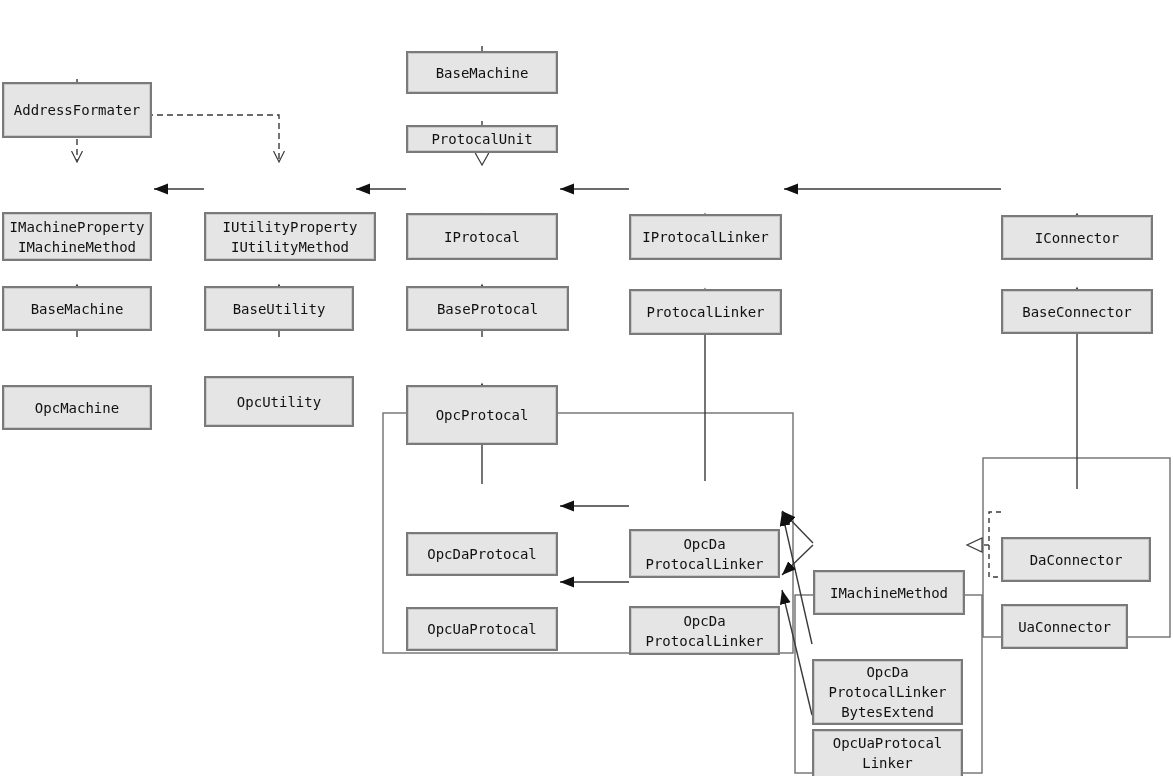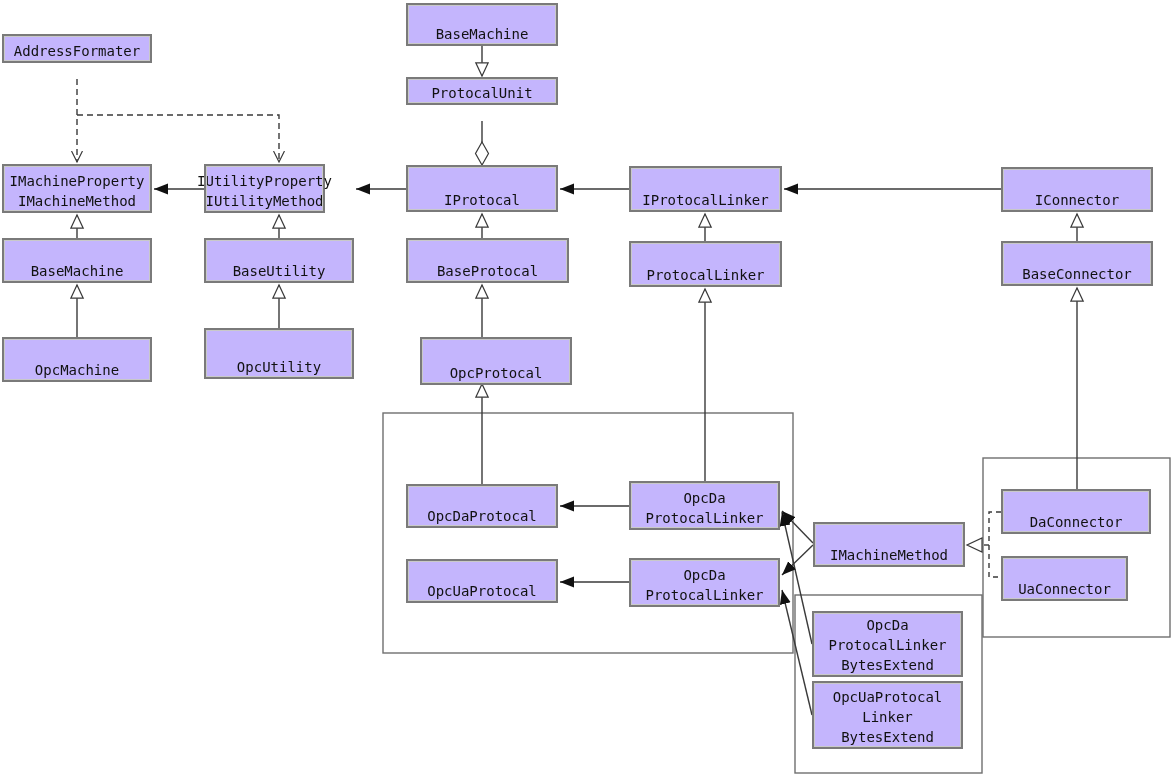--- a/index.html
+++ b/index.html
@@ -1,22 +1,22 @@
 <!DOCTYPE html>
 <html><head>
 <meta charset="utf-8">
 <style>
   html,body{margin:0;padding:0;background:#ffffff;}
   body{width:1173px;height:776px;position:relative;overflow:hidden;
        font-family:"DejaVu Sans Mono","Liberation Mono",monospace;color:#111;}
   #edge-layer{position:absolute;left:0;top:0;width:1173px;height:776px;z-index:1;}
-  .node{position:absolute;z-index:2;box-sizing:border-box;background:#c4b5fd;
+  .node{position:absolute;z-index:2;box-sizing:border-box;background:#e5e5e5;
         border:2px solid #7a7a7a;outline:1px solid #c9c9c9;outline-offset:-3px;
-        display:flex;flex-direction:column;align-items:center;justify-content:flex-end;
-        font-size:14px;line-height:20px;white-space:nowrap;text-align:center;}
+        display:flex;flex-direction:column;align-items:center;justify-content:center;
+        font-size:14px;line-height:20px;white-space:nowrap;text-align:center;margin-top:48px;}
   .node .ln{display:block;}
 </style>
 </head>
 <body>
 
 <svg id="edge-layer" viewBox="0 0 1173 776" xmlns="http://www.w3.org/2000/svg">
   <defs>
     <marker id="mFilled" markerUnits="userSpaceOnUse" markerWidth="15" markerHeight="12" refX="14" refY="5.5" orient="auto">
       <path d="M0,0 L14,5.5 L0,11 Z" fill="#111"></path>
     </marker>
@@ -72,47 +72,47 @@
 
 <div class="node" style="left:406px;top:3px;width:152px;height:43px">
   <span class="ln">BaseMachine</span>
 </div>
 <div class="node" style="left:406px;top:77px;width:152px;height:28px">
   <span class="ln">ProtocalUnit</span>
 </div>
 <div class="node" style="left:406px;top:165px;width:152px;height:47px">
   <span class="ln">IProtocal</span>
 </div>
-<div class="node" style="left:2px;top:34px;width:150px;height:29px">
+<div class="node" style="left:2px;top:34px;width:150px;height:56px">
   <span class="ln">AddressFormater</span>
 </div>
 <div class="node" style="left:2px;top:164px;width:150px;height:49px">
   <span class="ln">IMachineProperty</span>
   <span class="ln">IMachineMethod</span>
 </div>
-<div class="node" style="left:204px;top:164px;width:121px;height:49px">
+<div class="node" style="left:204px;top:164px;width:172px;height:49px">
   <span class="ln">IUtilityProperty</span>
   <span class="ln">IUtilityMethod</span>
 </div>
 <div class="node" style="left:2px;top:238px;width:150px;height:45px">
   <span class="ln">BaseMachine</span>
 </div>
 <div class="node" style="left:2px;top:337px;width:150px;height:45px">
   <span class="ln">OpcMachine</span>
 </div>
 <div class="node" style="left:204px;top:238px;width:150px;height:45px">
   <span class="ln">BaseUtility</span>
 </div>
 <div class="node" style="left:204px;top:328px;width:150px;height:51px">
   <span class="ln">OpcUtility</span>
 </div>
 <div class="node" style="left:406px;top:238px;width:163px;height:45px">
   <span class="ln">BaseProtocal</span>
 </div>
-<div class="node" style="left:420px;top:337px;width:152px;height:48px">
+<div class="node" style="left:406px;top:337px;width:152px;height:60px">
   <span class="ln">OpcProtocal</span>
 </div>
 <div class="node" style="left:629px;top:166px;width:153px;height:46px">
   <span class="ln">IProtocalLinker</span>
 </div>
 <div class="node" style="left:629px;top:241px;width:153px;height:46px">
   <span class="ln">ProtocalLinker</span>
 </div>
 <div class="node" style="left:1001px;top:167px;width:152px;height:45px">
   <span class="ln">IConnector</span>

